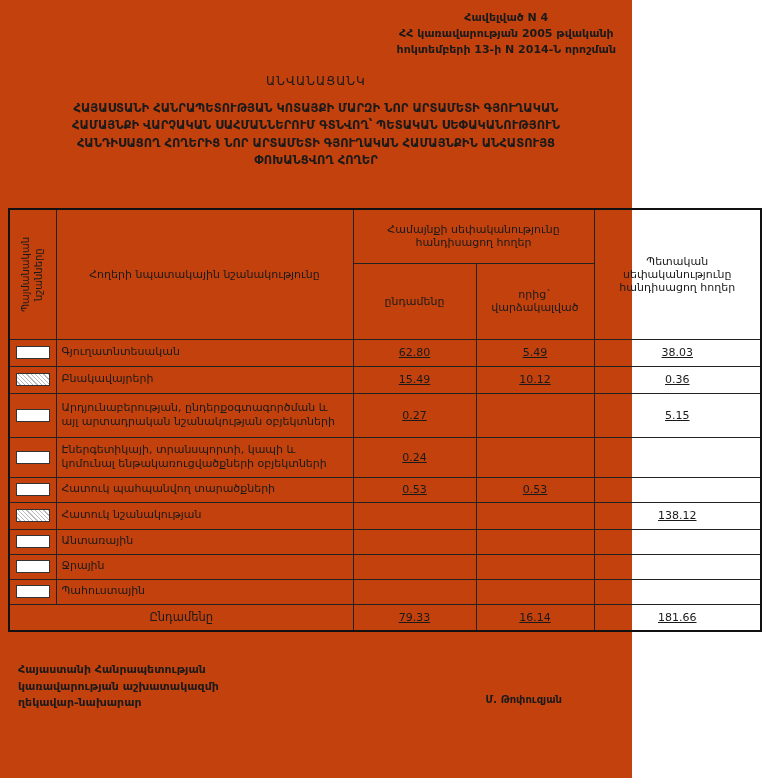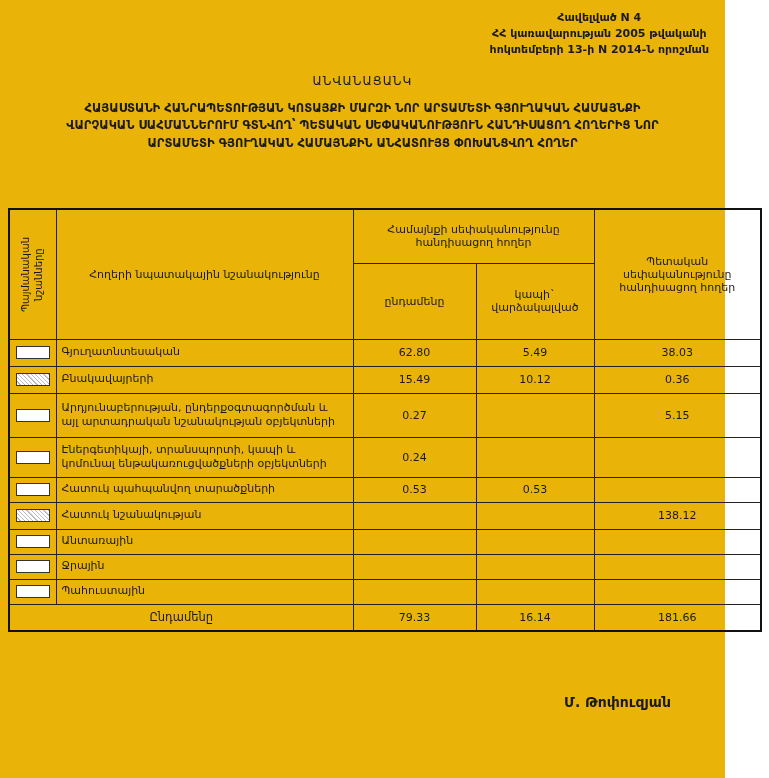--- a/index.html
+++ b/index.html
@@ -4,21 +4,21 @@
 <style>
   * { box-sizing: border-box; }
   html, body { margin: 0; padding: 0; }
   body {
     width: 769px; height: 778px;
     background: #ffffff;
     color: #1a1a1a;
     font-family: "DejaVu Sans", "Liberation Sans", sans-serif;
     overflow: hidden;
   }
-  .page { position: relative; width: 725px; height: 778px; background: #eab308; }
+  .page { position: relative; width: 632px; height: 778px; background: #c2410c; }
 
   .annex {
     position: absolute; top: 10px; right: 16px;
     text-align: center; font-weight: bold;
     font-size: 11px; line-height: 1.45;
     white-space: pre-line;
   }
   .doc-type {
     position: absolute; top: 74px; left: 0; width: 100%;
     text-align: center; font-weight: normal; font-size: 12px;
@@ -55,36 +55,36 @@
   td.sym { text-align: center; }
   .swatch {
     width: 34px; height: 13px;
     border: 1px solid #333;
     margin: 0 auto; background: #fff;
   }
   .swatch.hatch {
     background: repeating-linear-gradient(45deg, #fff 0 2px, #bbb 2px 3px);
   }
   td.lbl { text-align: left; font-size: 10.5px; line-height: 1.3; }
-  td.val { text-align: center; font-size: 13px; }
+  td.val { text-align: center; font-size: 13px; text-decoration: underline; }
   tr.r-sm { height: 25px; }
   tr.r-md { height: 27px; margin-top: 24px; }
   tr.r-lg { height: 44px; }
   tr.r-lg2 { height: 40px; padding-left: 28px; }
   tr.total { height: 27px; }
   tr.total td.total-lbl { text-align: center; font-size: 11.5px; }
 
   .footer-left {
     position: absolute; left: 18px; top: 662px;
     font-weight: bold; font-size: 11px; line-height: 1.5;
     white-space: pre-line;
   }
   .footer-right {
-    position: absolute; right: 54px; top: 694px;
-    font-weight: bold; font-size: 14px;
+    position: absolute; right: 70px; top: 694px;
+    font-weight: bold; font-size: 10px;
   }
 </style>
 </head>
 <body>
 
 <div class="page">
 
   <div class="annex">Հավելված N 4
 ՀՀ կառավարության 2005 թվականի
 հոկտեմբերի 13-ի N 2014-Ն որոշման</div>
@@ -108,21 +108,21 @@
               <span class="vert">Պայմանական
 նշանները</span>
             </div>
         </th>
         <th rowspan="2">Հողերի նպատակային նշանակությունը</th>
         <th colspan="2">Համայնքի սեփականությունը հանդիսացող հողեր</th>
         <th rowspan="2">Պետական սեփականությունը հանդիսացող հողեր</th>
       </tr>
       <tr class="h2">
         <th>ընդամենը</th>
-        <th>կապի` վարձակալված</th>
+        <th>որից` վարձակալված</th>
       </tr>
 
       <tr class="r-md">
         <td class="sym">
             <div class="swatch"></div>
           </td>
         <td class="lbl">Գյուղատնտեսական</td>
         <td class="val">62.80</td>
         <td class="val">5.49</td>
         <td class="val">38.03</td>
@@ -210,15 +210,18 @@
 
       <tr class="total">
         <td colspan="2" class="total-lbl">Ընդամենը</td>
         <td class="val">79.33</td>
         <td class="val">16.14</td>
         <td class="val">181.66</td>
       </tr>
     </tbody>
   </table>
 
+  <div class="footer-left">Հայաստանի Հանրապետության
+կառավարության աշխատակազմի
+ղեկավար-նախարար</div>
   <div class="footer-right">Մ. Թոփուզյան</div>
 
 </div>
 
 </body></html>

